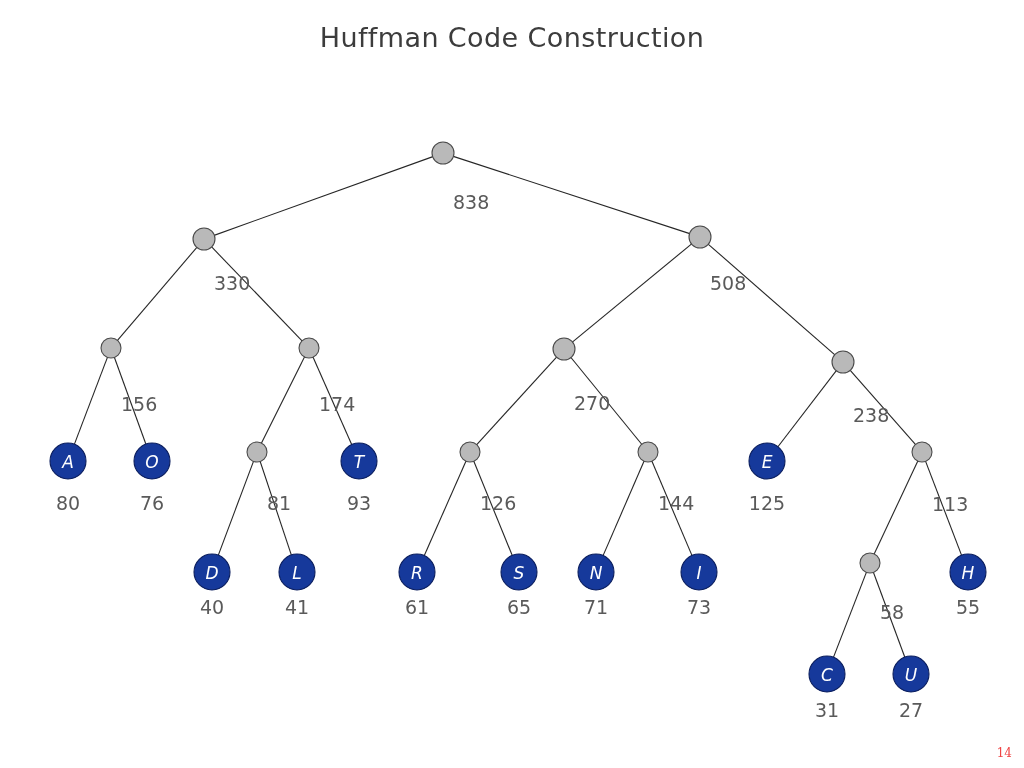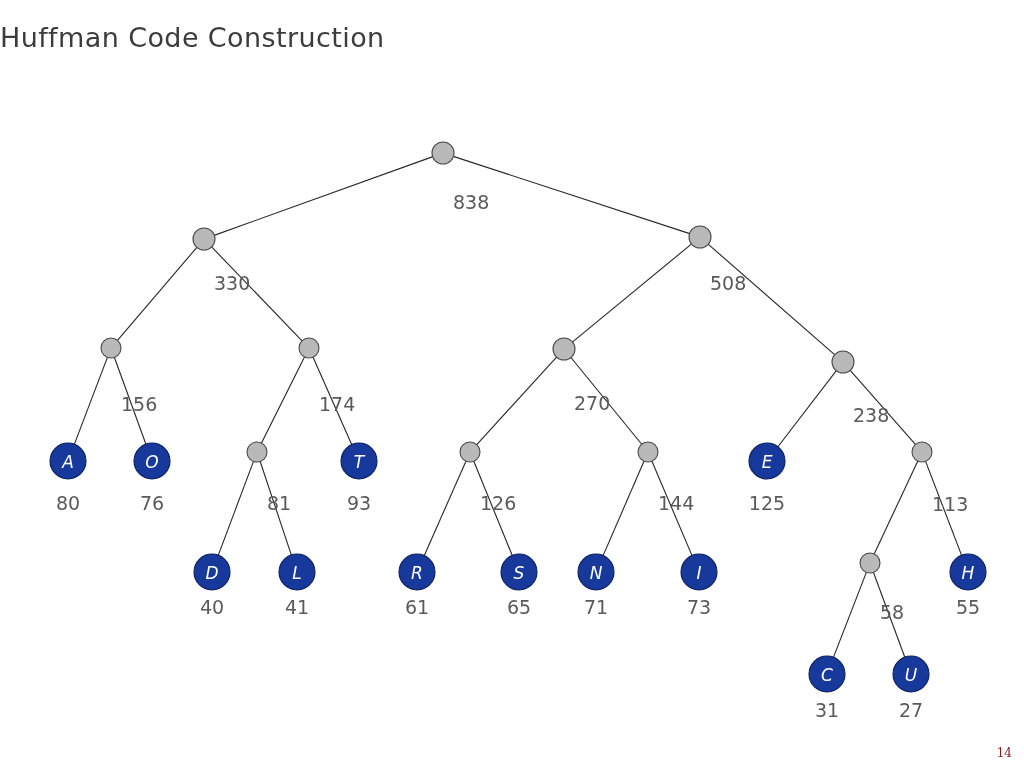--- a/index.html
+++ b/index.html
@@ -13,21 +13,21 @@
     height: 768px;
     background: #ffffff;
     overflow: hidden;
     font-family: "DejaVu Sans", sans-serif;
   }
   #title {
     position: absolute;
     left: 0;
     top: 22px;
     width: 1024px;
-    text-align: left;
+    text-align: center;
     font-family: "DejaVu Sans", sans-serif;
     font-size: 27px;
     font-weight: 400;
     color: #3c3c3c;
     letter-spacing: 0.4px;
   }
   #tree-svg {
     position: absolute;
     left: 0;
     top: 0;
@@ -70,21 +70,21 @@
     font-size: 19px;
     text-anchor: start;
     dominant-baseline: central;
   }
   #page-number {
     position: absolute;
     right: 12px;
     bottom: 8px;
     font-family: "DejaVu Serif", serif;
     font-size: 12px;
-    color: #7f1d1d;
+    color: #ef4444;
   }
 </style>
 </head>
 <body>
 
 <div id="slide">
 
   <div id="title">Huffman Code Construction</div>
 
   <svg id="tree-svg" viewBox="0 0 1024 768">

